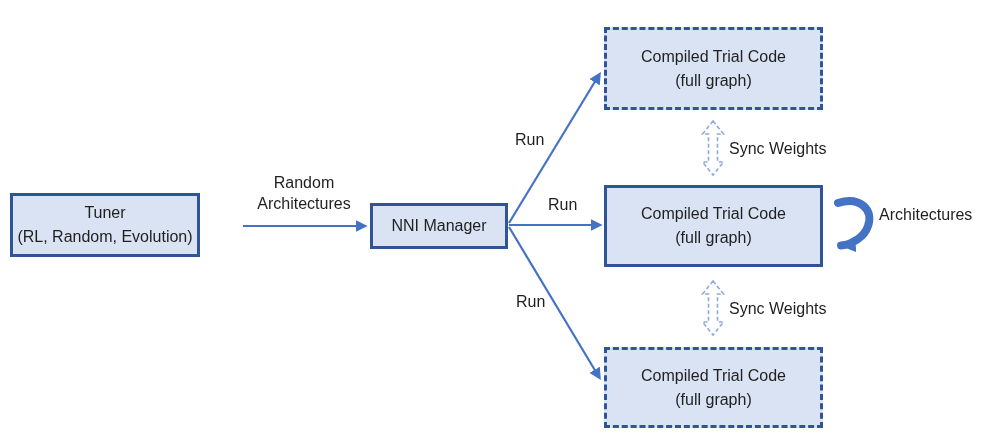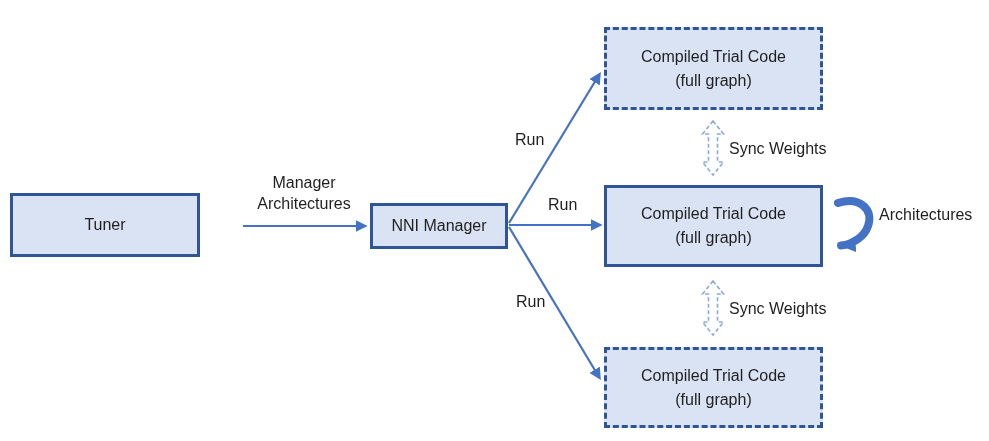--- a/index.html
+++ b/index.html
@@ -85,20 +85,21 @@
 
     <path d="M713 121 L723.5 134 L717.5 134 L717.5 162 L723.5 162 L713 175 L702.5 162 L708.5 162 L708.5 134 L702.5 134 Z" style="stroke: var(--sync-arrow-outline, #8faadc);" fill="none" stroke-width="1.6" stroke-dasharray="4 2.5"></path>
 
     <path d="M713 281 L723.5 294 L717.5 294 L717.5 322 L723.5 322 L713 335 L702.5 322 L708.5 322 L708.5 294 L702.5 294 Z" style="stroke: var(--sync-arrow-outline, #8faadc);" fill="none" stroke-width="1.6" stroke-dasharray="4 2.5"></path>
 
     <path d="M838 203 C 860 196 874 210 868 226 C 864.5 237 852 244.5 841 245.5" style="stroke: var(--arrow, #4472c4);" fill="none" stroke-width="8" stroke-linecap="round" marker-end="url(#bighead)"></path>
   </svg>
 
   <div class="node" id="tuner-box">
     <span>Tuner</span>
+    <span>(RL, Random, Evolution)</span>
   </div>
 
   <div class="node" id="nni-box">
     <span>NNI Manager</span>
   </div>
 
   <div class="node dashed" id="trial-top-box">
     <span>Compiled Trial Code</span>
     <span>(full graph)</span>
   </div>
@@ -107,21 +108,21 @@
     <span>Compiled Trial Code</span>
     <span>(full graph)</span>
   </div>
 
   <div class="node dashed" id="trial-bottom-box">
     <span>Compiled Trial Code</span>
     <span>(full graph)</span>
   </div>
 
   <div class="edge-label center" id="chosen-arch-label">
-    <div>Manager</div>
+    <div>Random</div>
     <div>Architectures</div>
   </div>
 
   <div class="edge-label" id="run-top-label">Run</div>
 
   <div class="edge-label" id="run-middle-label">Run</div>
 
   <div class="edge-label" id="run-bottom-label">Run</div>
 
   <div class="edge-label" id="sync-weights-top-label">Sync Weights</div>

